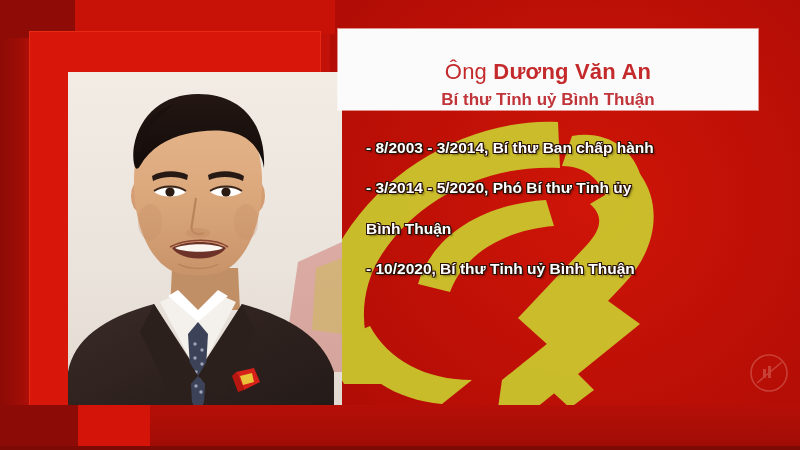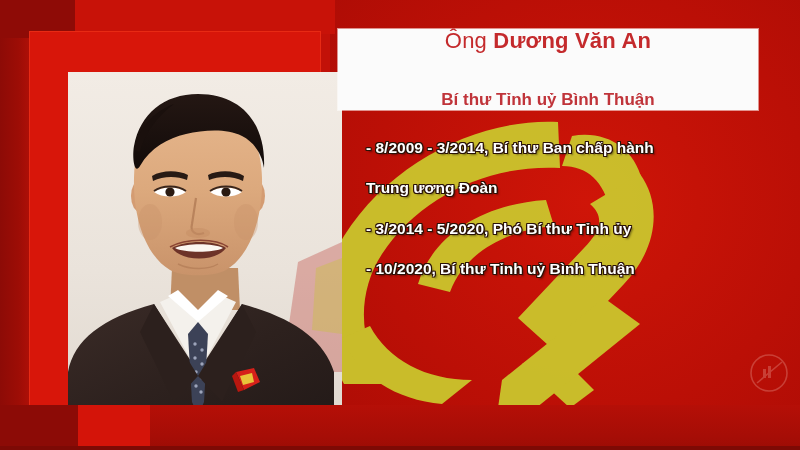--- a/index.html
+++ b/index.html
@@ -64,29 +64,29 @@
     position:absolute;left:38px;top:40px;width:274px;height:362px;
     overflow:hidden;background:#efe9e2;
   }
   .photo svg{width:100%;height:100%;display:block;}
 
   
   .title-card{
     position:absolute;left:338px;top:29px;width:420px;height:81px;
     background:#fbfbfb;
     box-shadow:0 0 0 1px rgba(255,255,255,.55);
-    display:flex;flex-direction:column;align-items:center;justify-content:space-between;
+    display:flex;flex-direction:column;align-items:center;justify-content:flex-end;
   }
   .title-main{
     color:#c42a2c;font-size:22px;font-weight:bold;letter-spacing:.2px;
     line-height:1.1;white-space:nowrap;
   }
   .title-main .prefix{font-weight:normal;}
   .title-sub{
-    color:#c0343a;font-size:17px;font-weight:bold;margin-top:18px;
+    color:#c0343a;font-size:17px;font-weight:bold;margin-top:7px;
     line-height:1.1;white-space:nowrap;
   }
 
   
   .bio{
     position:absolute;left:366px;top:140px;width:400px;
   }
   .bio-line{
     color:#ffffff;font-size:15.5px;font-weight:bold;
     line-height:1.05;margin-bottom:24px;white-space:nowrap;
@@ -238,23 +238,23 @@
   </div>
 
   <div class="title-card">
     <div class="title-main">
       <span class="prefix">Ông </span><span>Dương Văn An</span>
     </div>
     <div class="title-sub">Bí thư Tỉnh uỷ Bình Thuận</div>
   </div>
 
   <div class="bio">
-    <div class="bio-line">- 8/2009 - 3/2014, Bí thư Ban chấp hành</div>
-    <div class="bio-line">Trung ương Đoàn</div>
+    <div class="bio-line">- 8/2003 - 3/2014, Bí thư Ban chấp hành</div>
     <div class="bio-line">- 3/2014 - 5/2020, Phó Bí thư Tỉnh ủy</div>
+    <div class="bio-line">Bình Thuận</div>
     <div class="bio-line">- 10/2020, Bí thư Tỉnh uỷ Bình Thuận</div>
   </div>
 
   <div class="bg-bottom-band"></div>
   <div class="bg-bottom-left-dark"></div>
   <div class="bg-bottom-left-bright"></div>
   <div class="bg-bottom-hairline"></div>
 
   <div class="watermark">
     <svg viewBox="0 0 42 42" xmlns="http://www.w3.org/2000/svg">

